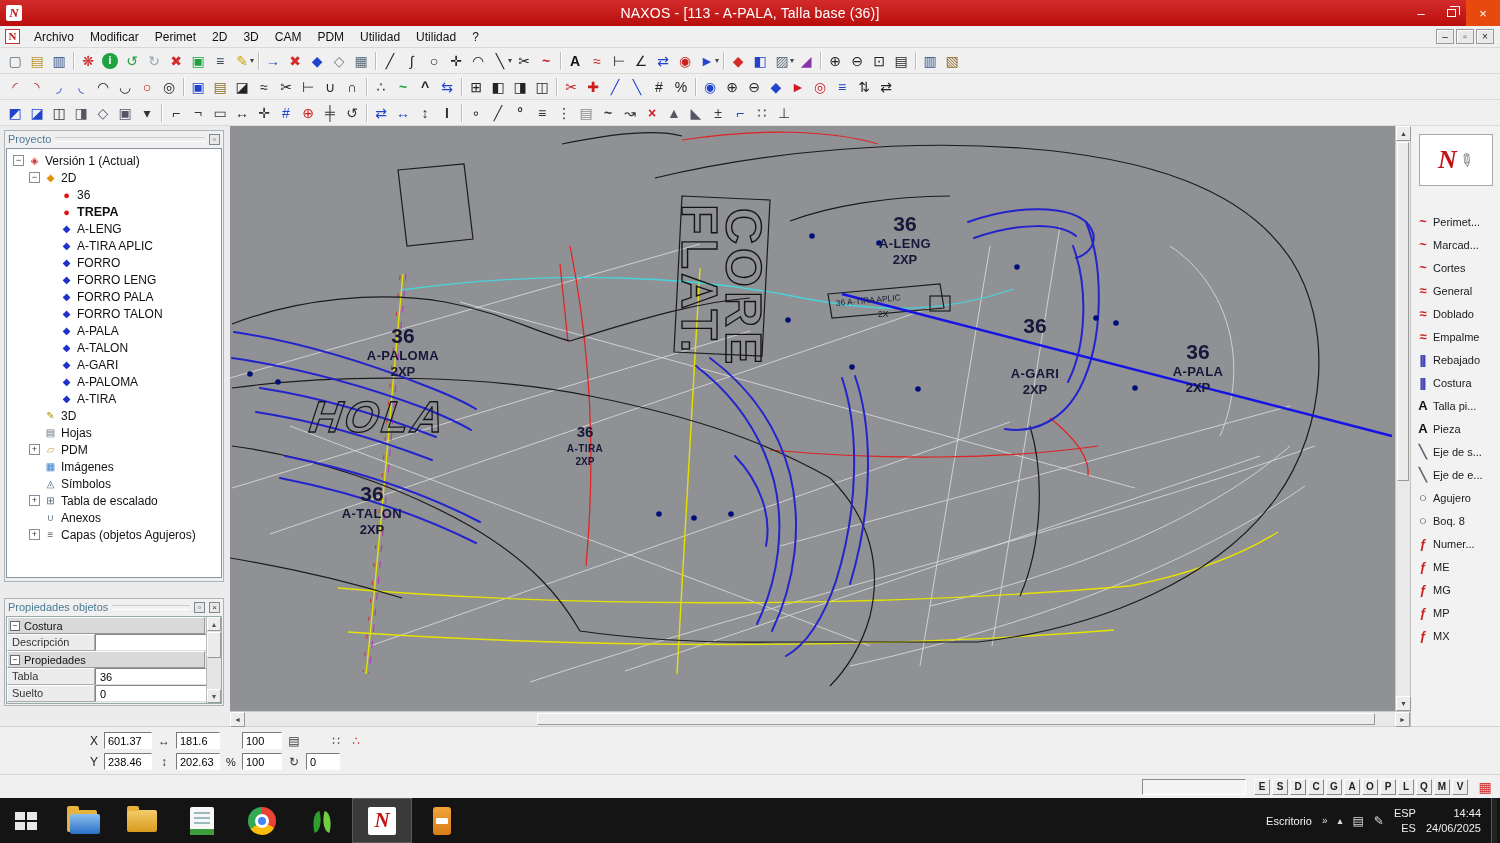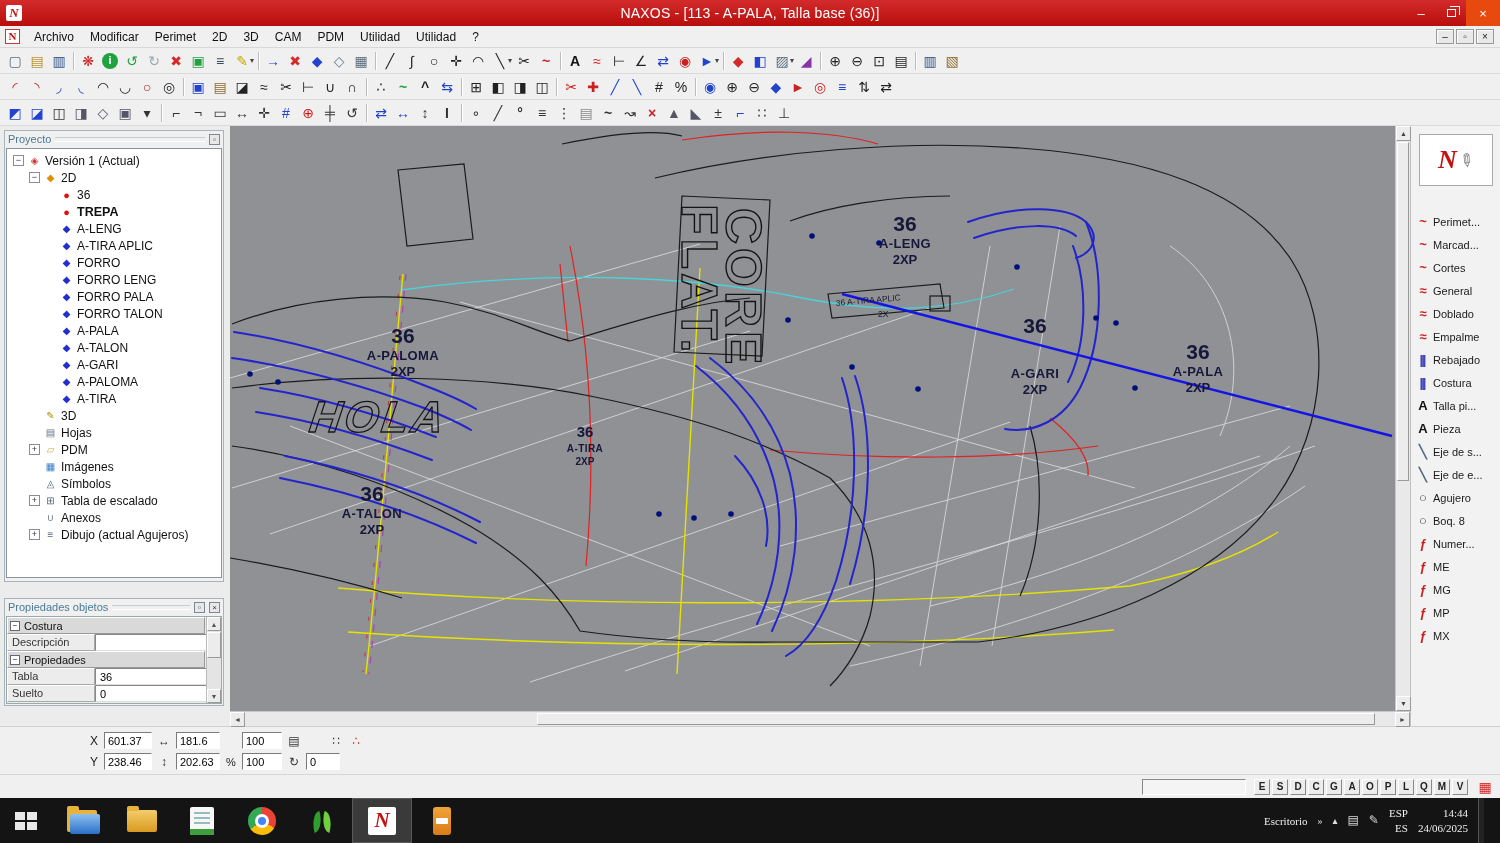--- a/index.html
+++ b/index.html
@@ -120,21 +120,21 @@
   .ticon-chrome { width:28px; height:28px; border-radius:50%; background:conic-gradient(#ea4335 0 120deg, #fbbc05 120deg 235deg, #34a853 235deg 360deg); }
   .ticon-chrome::before { content:""; position:absolute; left:7px; top:7px; width:14px; height:14px; background:#fff; border-radius:50%; }
   .ticon-chrome::after { content:""; position:absolute; left:10px; top:10px; width:8px; height:8px; background:#4285f4; border-radius:50%; }
   .ticon-naxos-suite { width:26px; height:26px; }
   .ticon-naxos-suite::before { content:""; position:absolute; left:3px; top:4px; width:10px; height:20px; background:#2f9e2f; border-radius:100% 0; transform:rotate(-14deg); }
   .ticon-naxos-suite::after { content:""; position:absolute; left:13px; top:4px; width:10px; height:20px; background:#6fcf3f; border-radius:0 100%; transform:rotate(14deg); }
   .ticon-naxos { width:28px; height:28px; background:#fff; border-radius:2px; color:#c41212; font-family:"Liberation Serif",serif; font-weight:bold; font-style:italic; font-size:21px; text-align:center; line-height:27px; }
   .ticon-updater { width:18px; height:28px; background:linear-gradient(#f0a33a,#d97c16); border-radius:3px; }
   .ticon-updater::before { content:""; position:absolute; left:3px; top:11px; right:3px; height:6px; background:#fff; border-radius:1px; }
 
-  .tray { margin-left:auto; display:flex; align-items:center; gap:10px; padding-right:16px; font-size:11px;font-family:Liberation Serif, serif; }
+  .tray { margin-left:auto; display:flex; align-items:center; gap:10px; padding-right:3px; font-size:11px; }
   .tray-txt { color:#f0f0f0; }
   .tray-chev, .tray-up { color:#ddd; font-size:10px; }
   .tray-ico { color:#ddd; font-size:12px; }
   .tray-stack { display:flex; flex-direction:column; align-items:flex-end; line-height:1.3; color:#f0f0f0; }
   .show-desktop { width:6px; align-self:stretch; border-left:1px solid #555; background:#222; }
 </style>
 </head>
 <body>
 
 <div class="app">
@@ -429,21 +429,21 @@
               <span class="tree-lbl">Tabla de escalado</span>
             </div>
             <div class="tree-row" style="padding-left: 22px;">
               <span class="exp-space"></span>
               <span class="tree-ico" style="color: rgb(102, 119, 136);">∪</span>
               <span class="tree-lbl">Anexos</span>
             </div>
             <div class="tree-row" style="padding-left: 22px;">
               <span class="expander">+</span>
               <span class="tree-ico" style="color: rgb(85, 102, 119);">≡</span>
-              <span class="tree-lbl">Dibujo (actual Agujeros)</span>
+              <span class="tree-lbl">Capas (objetos Agujeros)</span>
             </div>
           </div>
       </div>
 
       <div class="panel props-panel">
         <div class="panel-title">
           <span>Propiedades objetos</span>
           <span class="grip"></span>
           <span class="pt-btn">▫</span>
           <span class="pt-btn">×</span>

